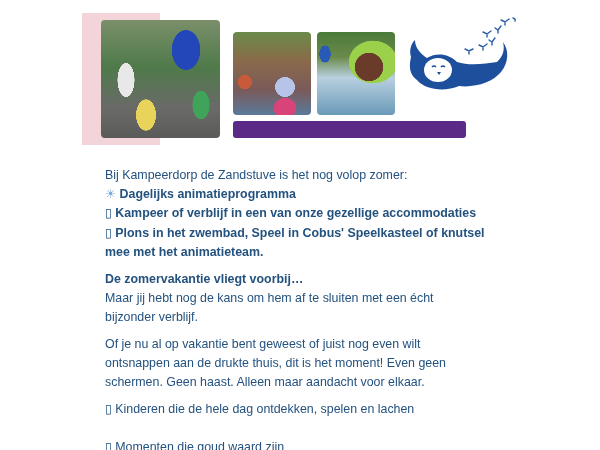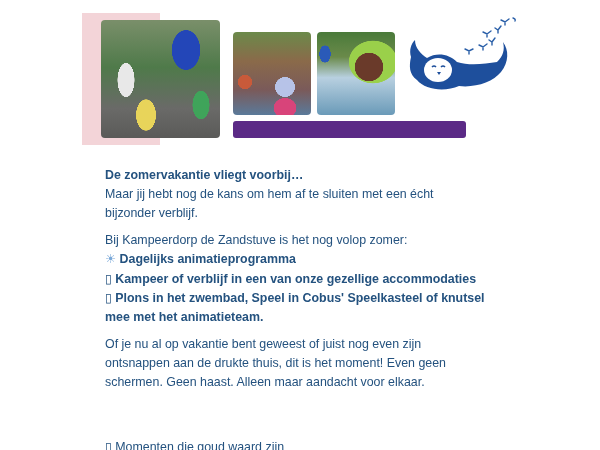--- a/index.html
+++ b/index.html
@@ -61,31 +61,31 @@
       <path d="M78 20 l4 2 l4 -3 M82 22 v3"></path>
       <path d="M90 16 l3 2 l3 -4 M93 18 v3"></path>
       <path d="M96 8 l4 2 l4 -3 M100 10 v3"></path>
       <path d="M108 6 q3 1 2 3"></path>
     </g>
   </svg>
 </div>
 
 <div class="content">
   <p>
-    <span class="b">De zomervakantie vliegt voorbij…</span><br>
-    <span>Maar jij hebt nog de kans om hem af te sluiten met een écht bijzonder verblijf.</span>
-  </p>
-
-  <p>
     <span>Bij Kampeerdorp de Zandstuve is het nog volop zomer:</span><br>
     <span class="b"><span class="bullet-sun">☀</span> <span>Dagelijks animatieprogramma</span></span><br>
     <span class="b"><span class="bullet-box">▯</span> <span>Kampeer of verblijf in een van onze gezellige accommodaties</span></span><br>
     <span class="b"><span class="bullet-box">▯</span> <span>Plons in het zwembad, Speel in Cobus' Speelkasteel of knutsel mee met het animatieteam.</span></span>
   </p>
 
-  <p>Of je nu al op vakantie bent geweest of juist nog even zijn ontsnappen aan de drukte thuis, dit is het moment! Even geen schermen. Geen haast. Alleen maar aandacht voor elkaar.</p>
+  <p>
+    <span class="b">De zomervakantie vliegt voorbij…</span><br>
+    <span>Maar jij hebt nog de kans om hem af te sluiten met een écht bijzonder verblijf.</span>
+  </p>
+
+  <p>Of je nu al op vakantie bent geweest of juist nog even wilt ontsnappen aan de drukte thuis, dit is het moment! Even geen schermen. Geen haast. Alleen maar aandacht voor elkaar.</p>
 
   <p>
-    <br>
+    <span><span class="bullet-box">▯</span> <span>Kinderen die de hele dag ontdekken, spelen en lachen</span></span><br>
     <br>
     <span><span class="bullet-box">▯</span> <span>Momenten die goud waard zijn</span></span>
   </p>
 </div>
 
 </body></html>

